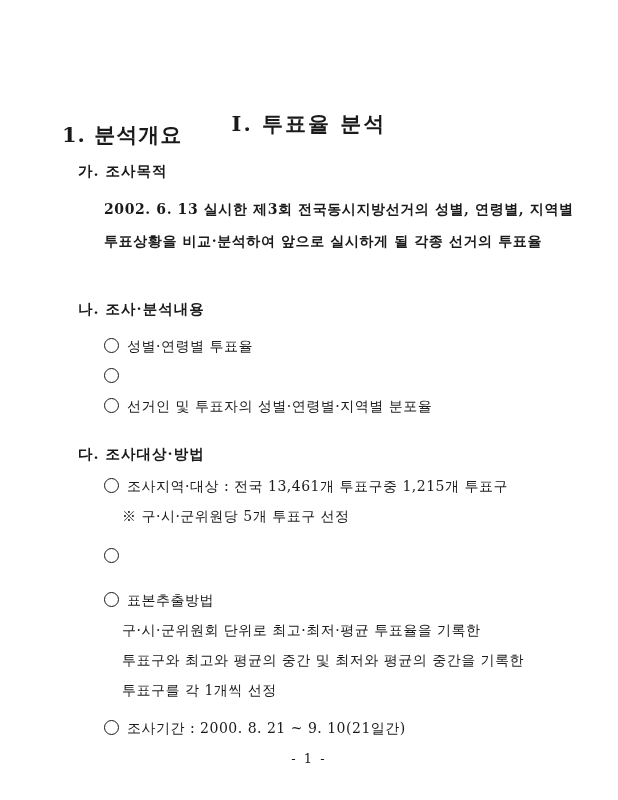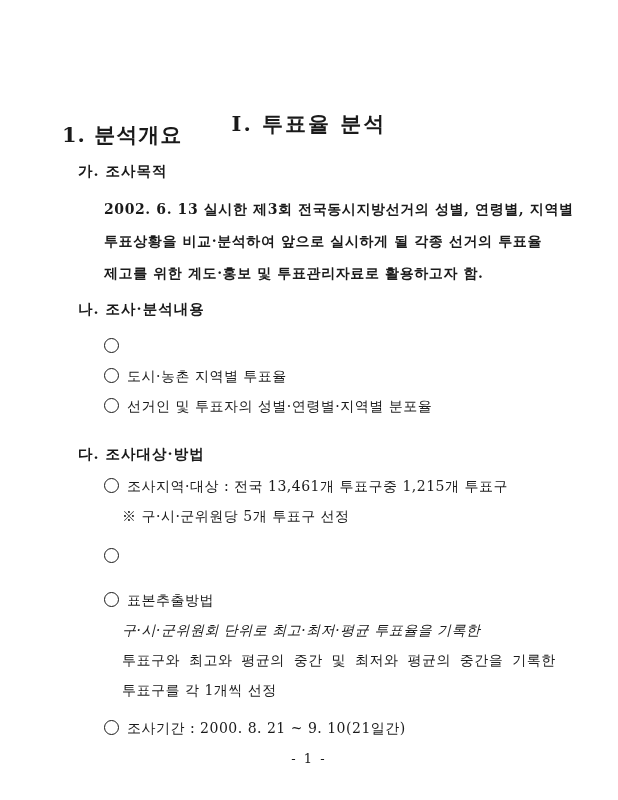--- a/index.html
+++ b/index.html
@@ -32,50 +32,49 @@
 <div>
 
   <div class="abs title">Ⅰ. 투표율 분석</div>
 
   <div class="abs h1">1. 분석개요</div>
 
   <div class="abs h2" style="top:162px;">가. 조사목적</div>
   <div class="abs para" style="top:193px;font-weight:bold;">
     <div>2002. 6. 13 실시한 제3회 전국동시지방선거의 성별, 연령별, 지역별</div>
     <div>투표상황을 비교·분석하여 앞으로 실시하게 될 각종 선거의 투표율</div>
-    <div>제고를 위한 계도·홍보 및 투표관리자료로 활용하고자 함.</div>
   </div>
 
   <div class="abs h2" style="top:300px;">나. 조사·분석내용</div>
   <div class="abs bullet" style="top:338px;">
-    <span class="circle"></span>
+    <span class="circle"></span><span>성별·연령별 투표율</span>
   </div>
   <div class="abs bullet" style="top:368px;">
-    <span class="circle"></span><span>도시·농촌 지역별 투표율</span>
+    <span class="circle"></span>
   </div>
   <div class="abs bullet" style="top:398px;">
     <span class="circle"></span><span>선거인 및 투표자의 성별·연령별·지역별 분포율</span>
   </div>
 
   <div class="abs h2" style="top:445px;">다. 조사대상·방법</div>
 
   <div class="abs bullet" style="top:478px;">
     <span class="circle"></span><span>조사지역·대상 : 전국 13,461개 투표구중 1,215개 투표구</span>
   </div>
   <div class="abs sub" style="top:508px; left:122px;">※ 구·시·군위원당 5개 투표구 선정</div>
 
   <div class="abs bullet" style="top:548px;">
     <span class="circle"></span>
   </div>
 
   <div class="abs bullet" style="top:592px;">
     <span class="circle"></span><span>표본추출방법</span>
   </div>
-  <div class="abs sub" style="top:622px; left:122px;font-style:italic;">구·시·군위원회 단위로 최고·최저·평균 투표율을 기록한</div>
-  <div class="abs sub" style="top:652px; left:122px;font-family:Liberation Mono, monospace;">투표구와 최고와 평균의 중간 및 최저와 평균의 중간을 기록한</div>
+  <div class="abs sub" style="top:622px; left:122px;">구·시·군위원회 단위로 최고·최저·평균 투표율을 기록한</div>
+  <div class="abs sub" style="top:652px; left:122px;">투표구와 최고와 평균의 중간 및 최저와 평균의 중간을 기록한</div>
   <div class="abs sub" style="top:682px; left:122px;">투표구를 각 1개씩 선정</div>
 
   <div class="abs bullet" style="top:720px;">
     <span class="circle"></span><span>조사기간 : 2000. 8. 21 ~ 9. 10(21일간)</span>
   </div>
 
   <div class="abs pagenum">- 1 -</div>
 </div>
 
 </body></html>

